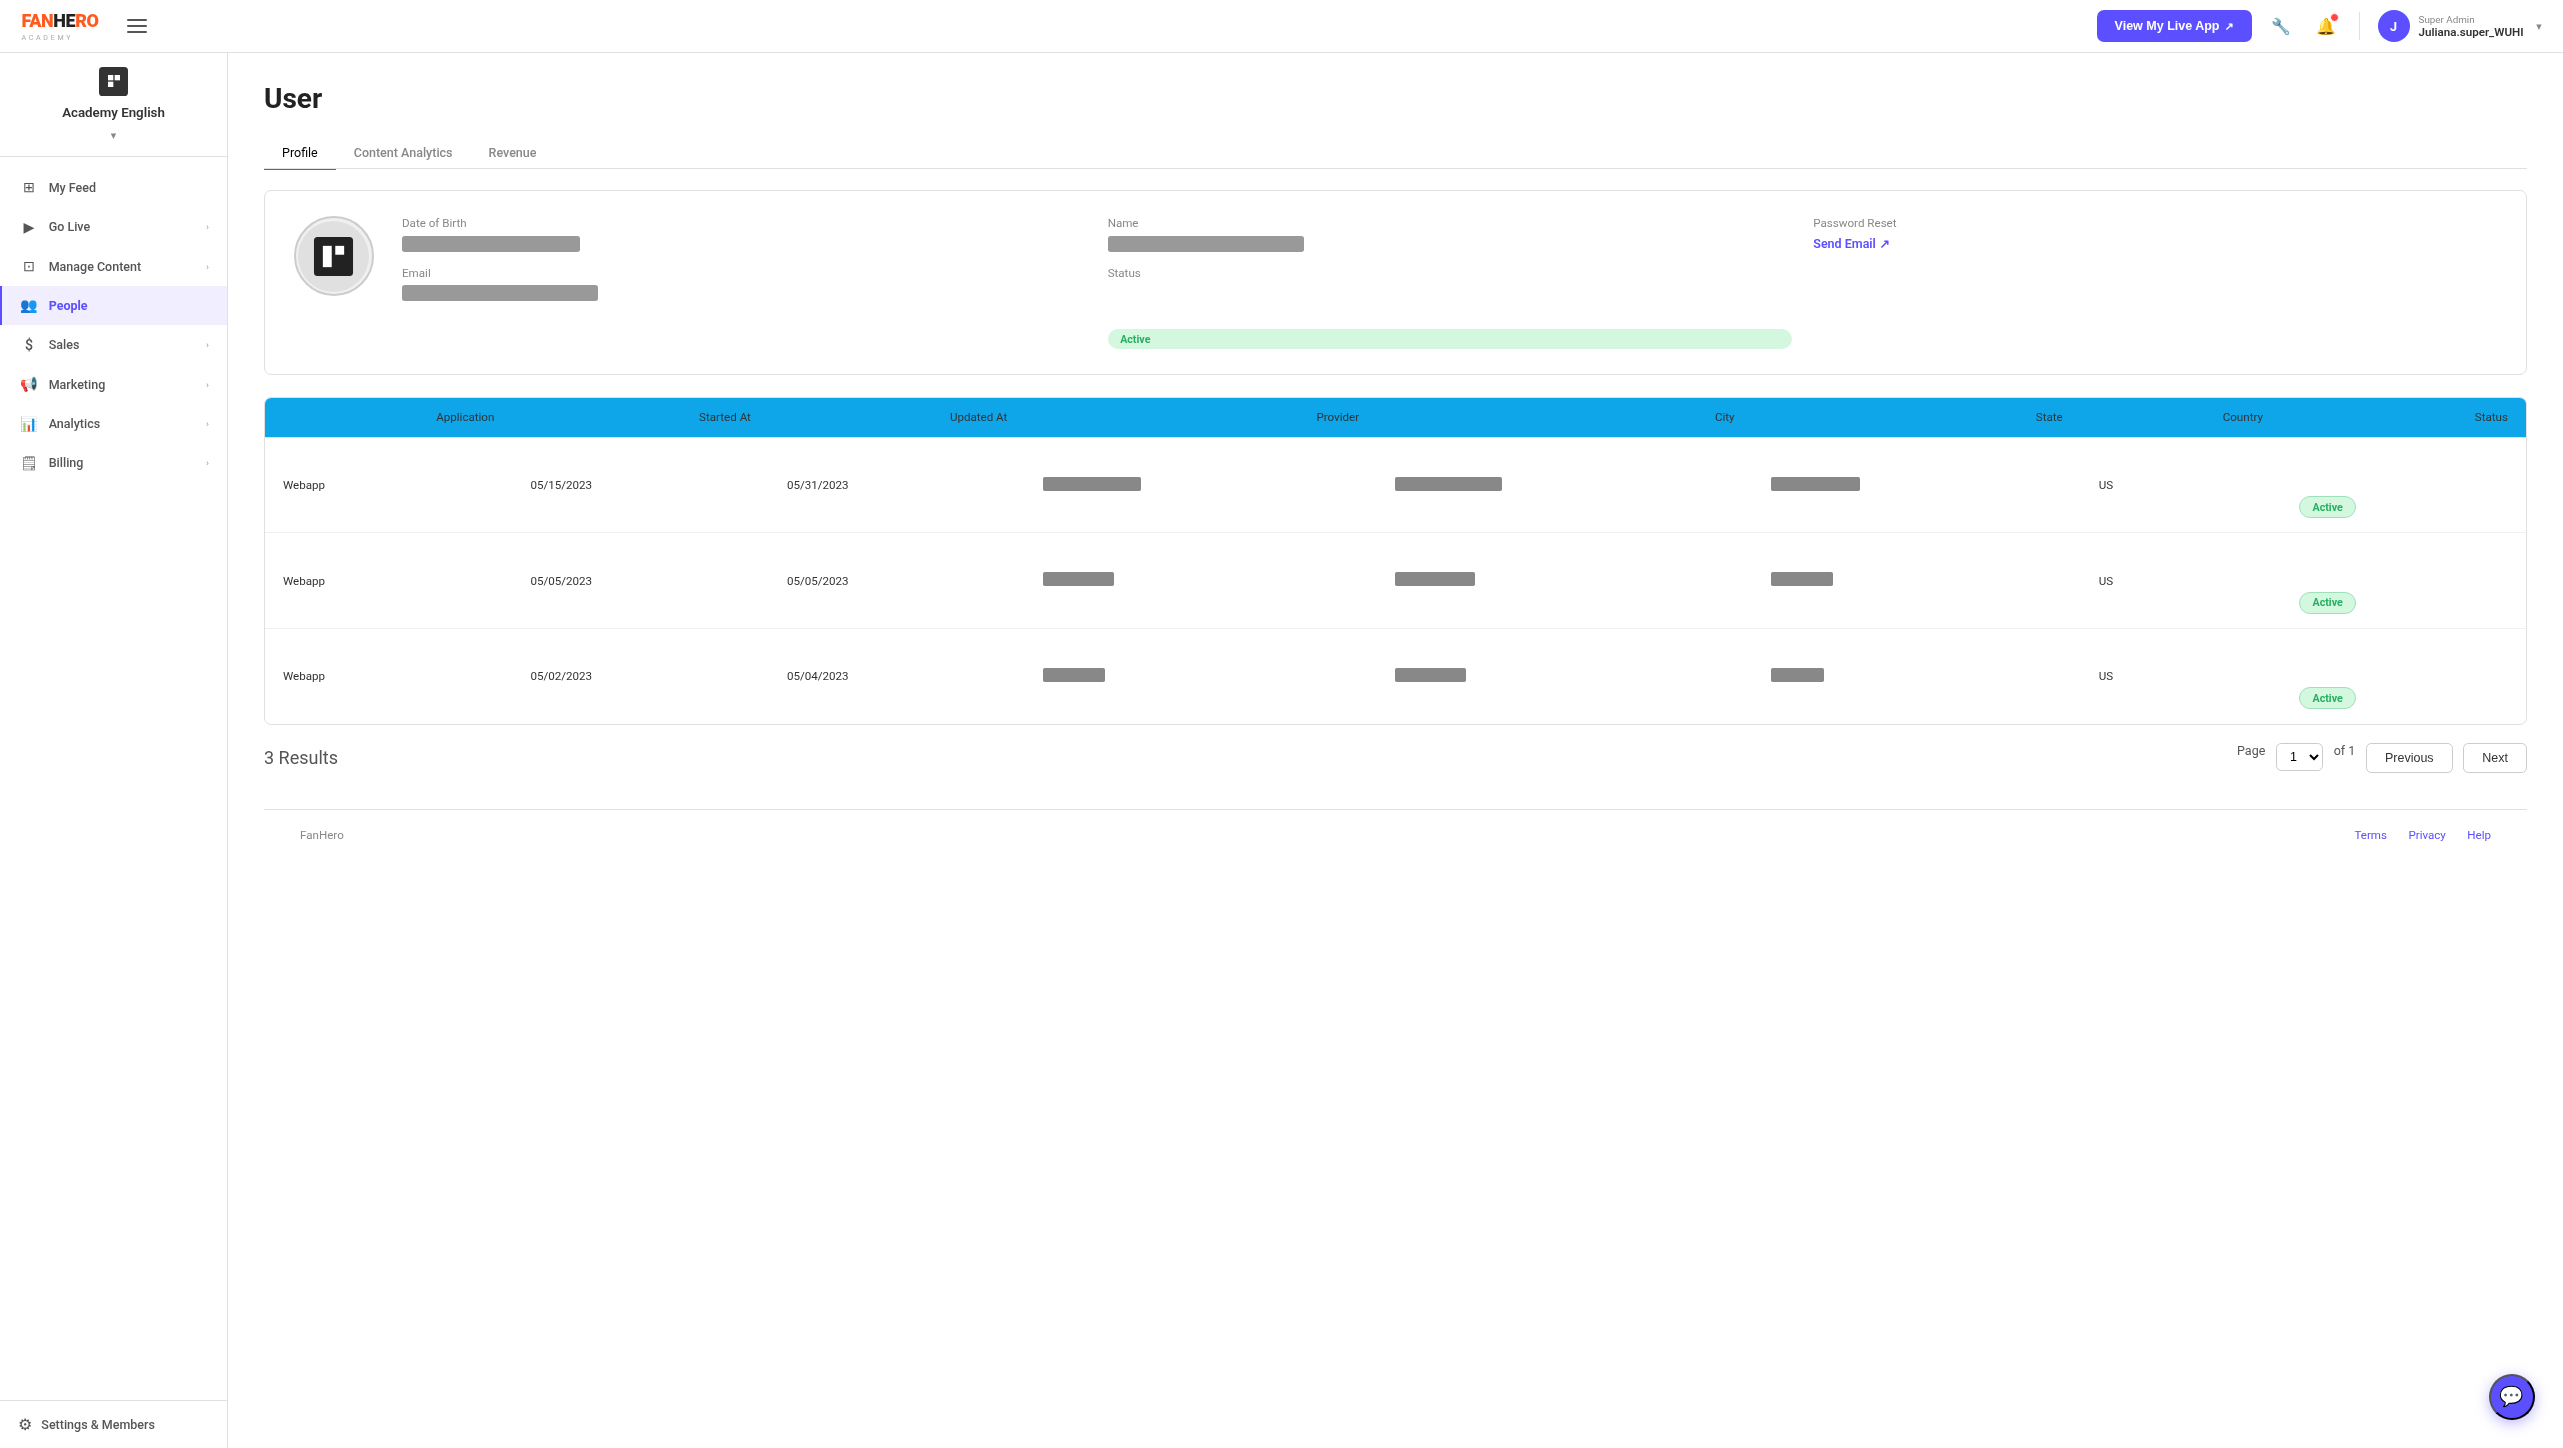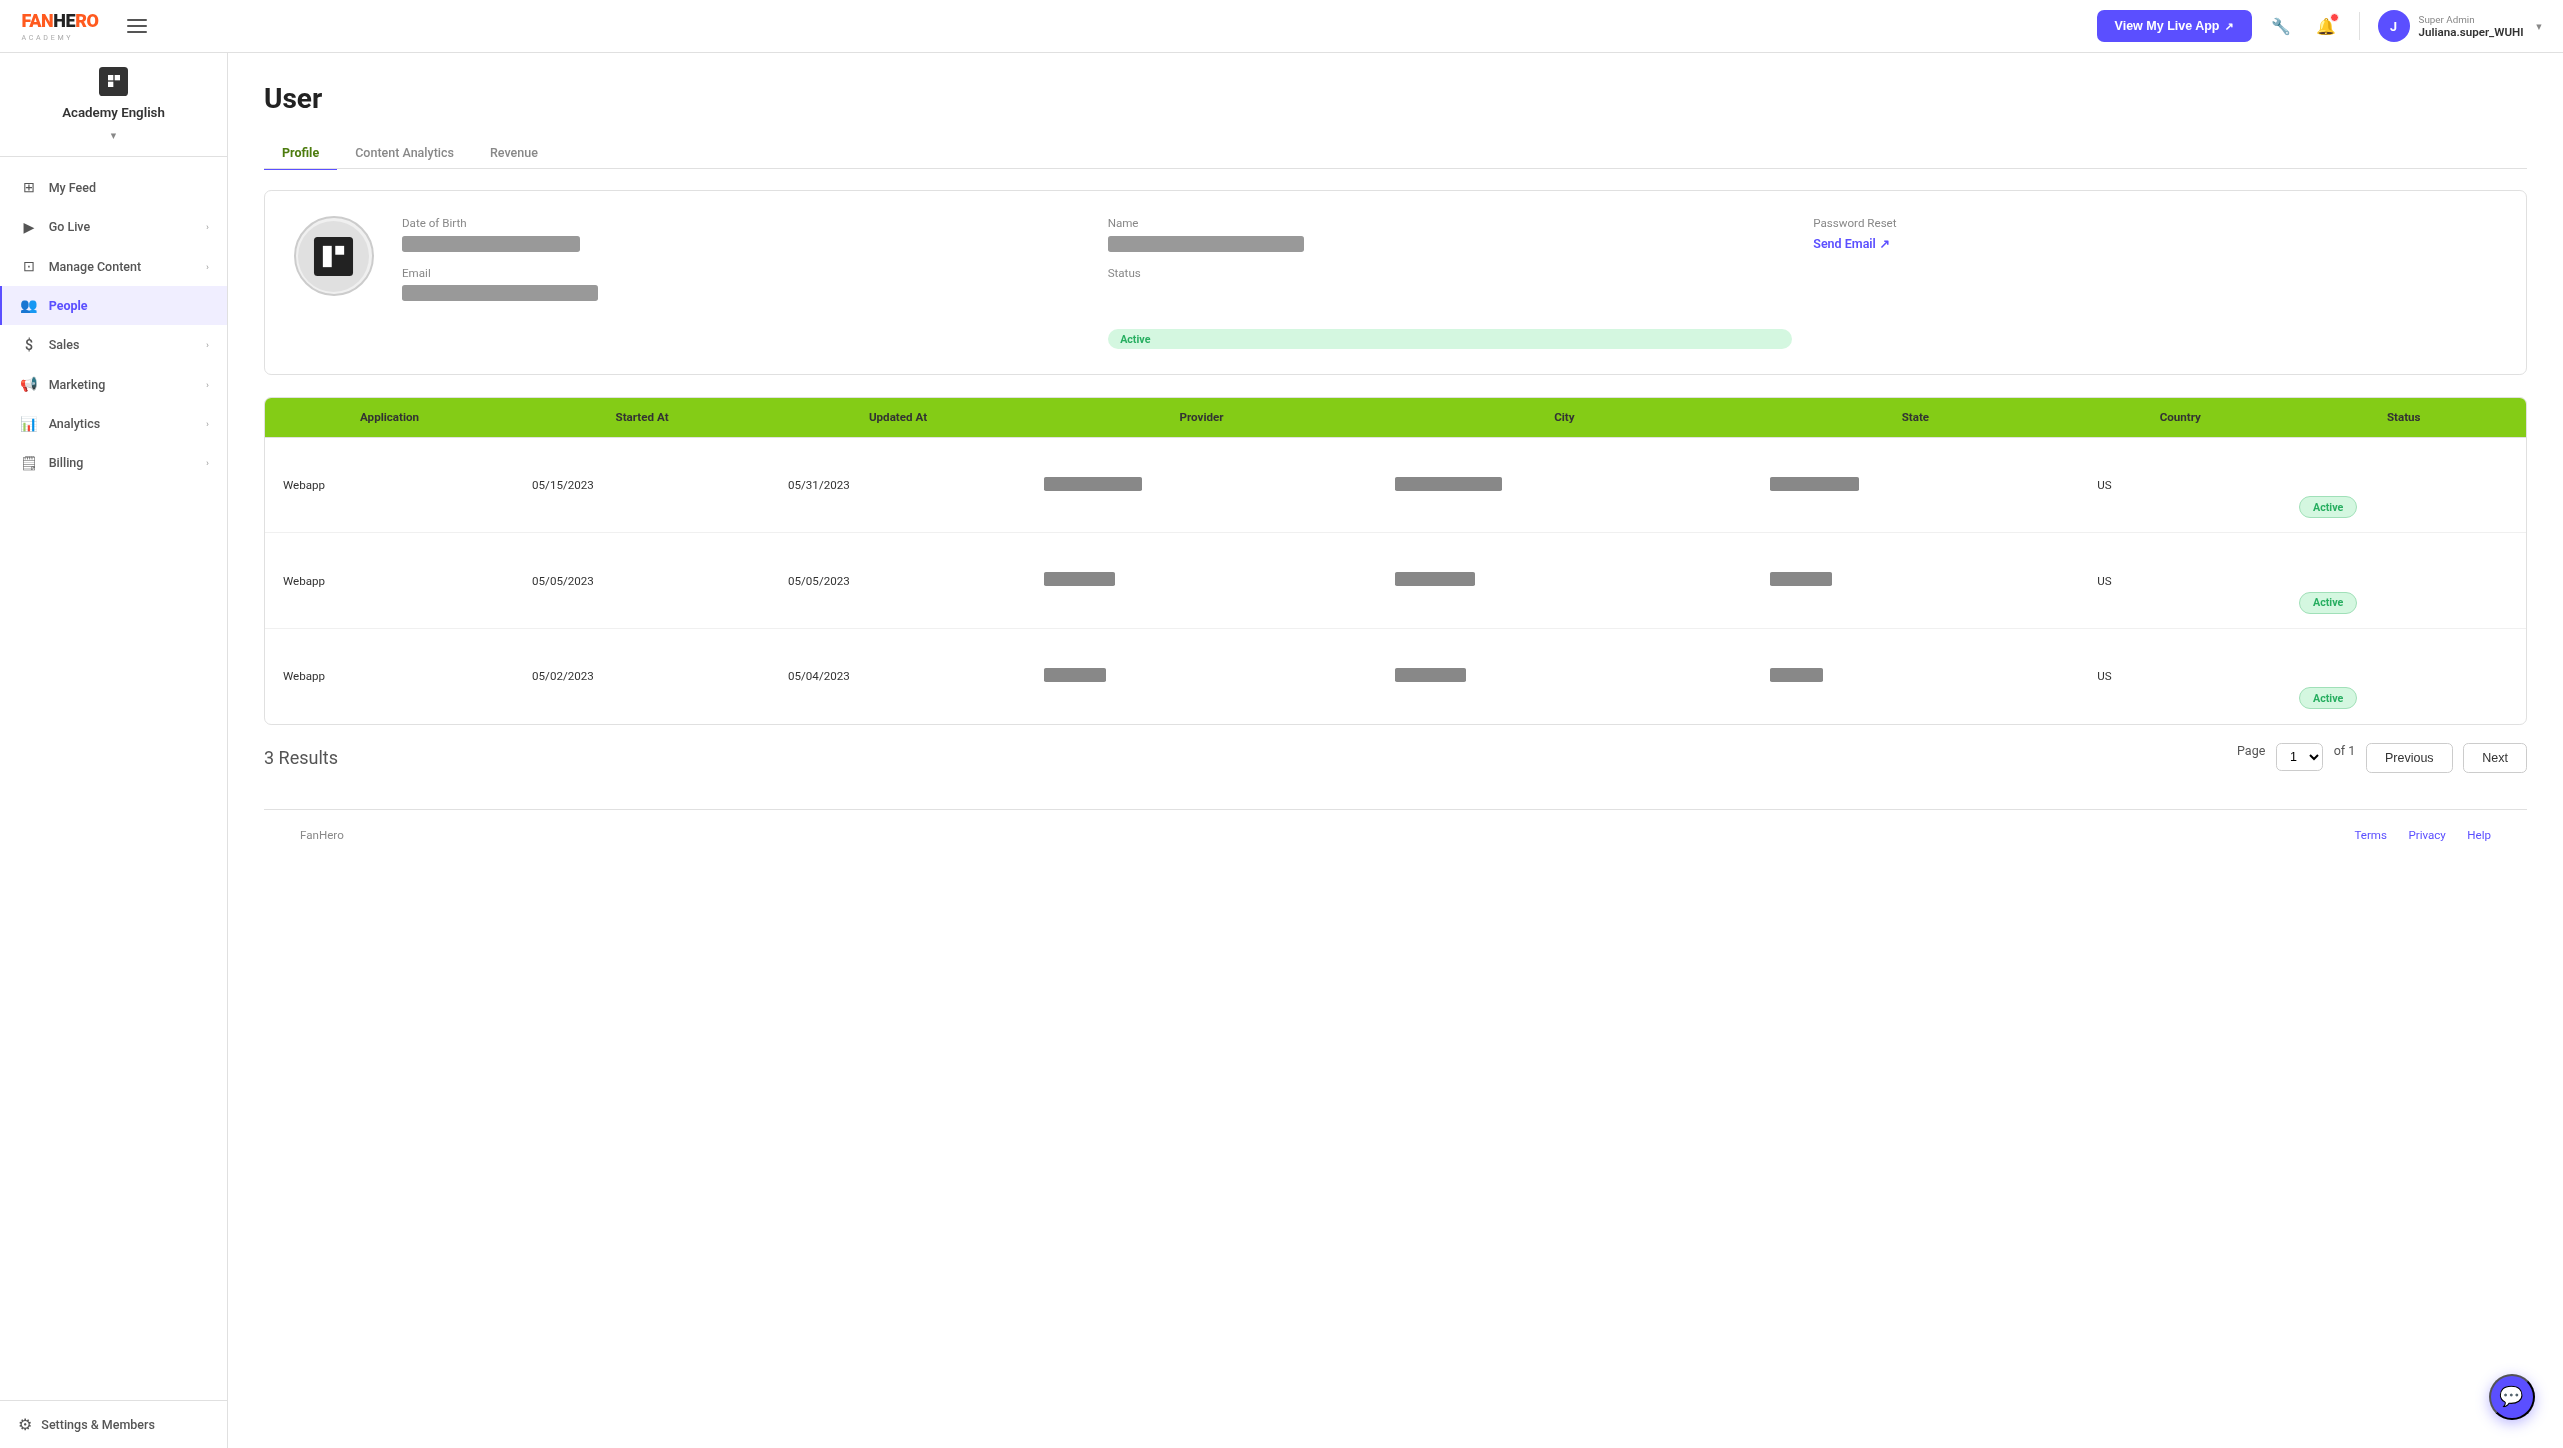--- a/index.html
+++ b/index.html
@@ -44,41 +44,41 @@
     .nav-item-label { flex: 1; }
     .nav-item-chevron { font-size: 9.8px; color: #aaa; }
     .sidebar-footer { padding: 14.2px 18px; border-top: 0.9px solid #e0e0e0; }
     .settings-item { display: flex; align-items: center; gap: 9px; cursor: pointer; color: #555; font-size: 12.5px; font-weight: 500; }
     .settings-icon { font-size: 16px; }
 
     
     .page-title { font-size: 28px; font-weight: 700; color: #222; margin-bottom: 21.4px; }
     .tabs { display: flex; border-bottom: 1.8px solid #e0e0e0; margin-bottom: 21.4px; }
     .tab { padding: 9px 18px; cursor: pointer; font-size: 12.5px; color: #888; font-weight: 500; border-bottom: 1.8px solid transparent; margin-bottom: -1.8px; }
-    .tab.active { color: #4d7c0f; border-bottom-color: #5b4fff; font-weight: 700; }
+    .tab.active { color: #000000; border-bottom-color: #5b4fff; font-weight: 400; }
 
     
     .profile-card { background: #fff; border: 0.9px solid #e0e0e0; border-radius: 7.1px; padding: 25px 28.5px; margin-bottom: 21.4px; display: flex; align-items: flex-start; gap: 28.5px; }
     .avatar-circle { width: 80px; height: 80px; border-radius: 50%; background: #f0f0f0; border: 2.7px solid #ccc; overflow: hidden; display: flex; align-items: center; justify-content: center; flex-shrink: 0; }
     .profile-fields { flex: 1; display: grid; grid-template-columns: 1fr 1fr 1fr; gap: 14.2px 21.4px; }
     .field-group { display: flex; flex-direction: column; gap: 5.3px; }
     .field-label { font-size: 11.6px; color: #888; }
     .field-value-bar { height: 16px; background: #999; border-radius: 2.7px; width: 100%; max-width: 160px; }
     .field-value-bar.medium { max-width: 178px; }
     .field-value-bar.wide { max-width: 196px; }
     .status-badge { display: inline-flex; align-items: center; padding: 3.6px 12.5px; border-radius: 18px; font-size: 10.7px; font-weight: 700; margin-top: 44px; }
     .status-badge.active { background: #d4f7e0; color: #27ae60; }
     .status-badge.active-green { background: #d4f7e0; color: #27ae60; border: 0.9px solid #a0e0b8; }
     .password-reset-label { font-size: 11.6px; color: #888; }
     .send-email-link { color: #5b4fff; font-size: 12.5px; font-weight: 600; cursor: pointer; display: flex; align-items: center; gap: 3.6px; }
 
     
     .table-container { background: #fff; border: 0.9px solid #e0e0e0; border-radius: 7.1px; overflow: hidden; margin-bottom: 18px; }
     .data-table { width: 100%; border-collapse: collapse; }
-    .data-table th { text-align: center; padding: 12.5px 18px; font-size: 11.6px; font-weight: 700; color: #333; background: #84cc16; border-bottom: 0.9px solid #e0e0e0; }
+    .data-table th { text-align: right; padding: 12.5px 18px; font-size: 11.6px; font-weight: 400; color: #333; background: #0ea5e9; border-bottom: 0.9px solid #e0e0e0; }
     .data-table td { padding: 14.2px 18px; font-size: 11.6px; color: #333; border-bottom: 0.9px solid #f0f0f0; }
     .data-table tr:last-child td { border-bottom: none; }
 
     
     .pagination { display: flex; align-items: center; justify-content: space-between; margin-top: 14.2px; }
     .results-count { font-size: 18px; color: #555; text-align: center; }
     .pagination-controls { display: flex; align-items: flex-start; gap: 10.7px; }
     .page-label { font-size: 12.5px; color: #555; }
     .page-select { border: 0.9px solid #ccc; border-radius: 5.3px; padding: 5.3px 9px; font-size: 12.5px; background: #fff; cursor: pointer; }
     .of-label { font-size: 12.5px; color: #555; }

